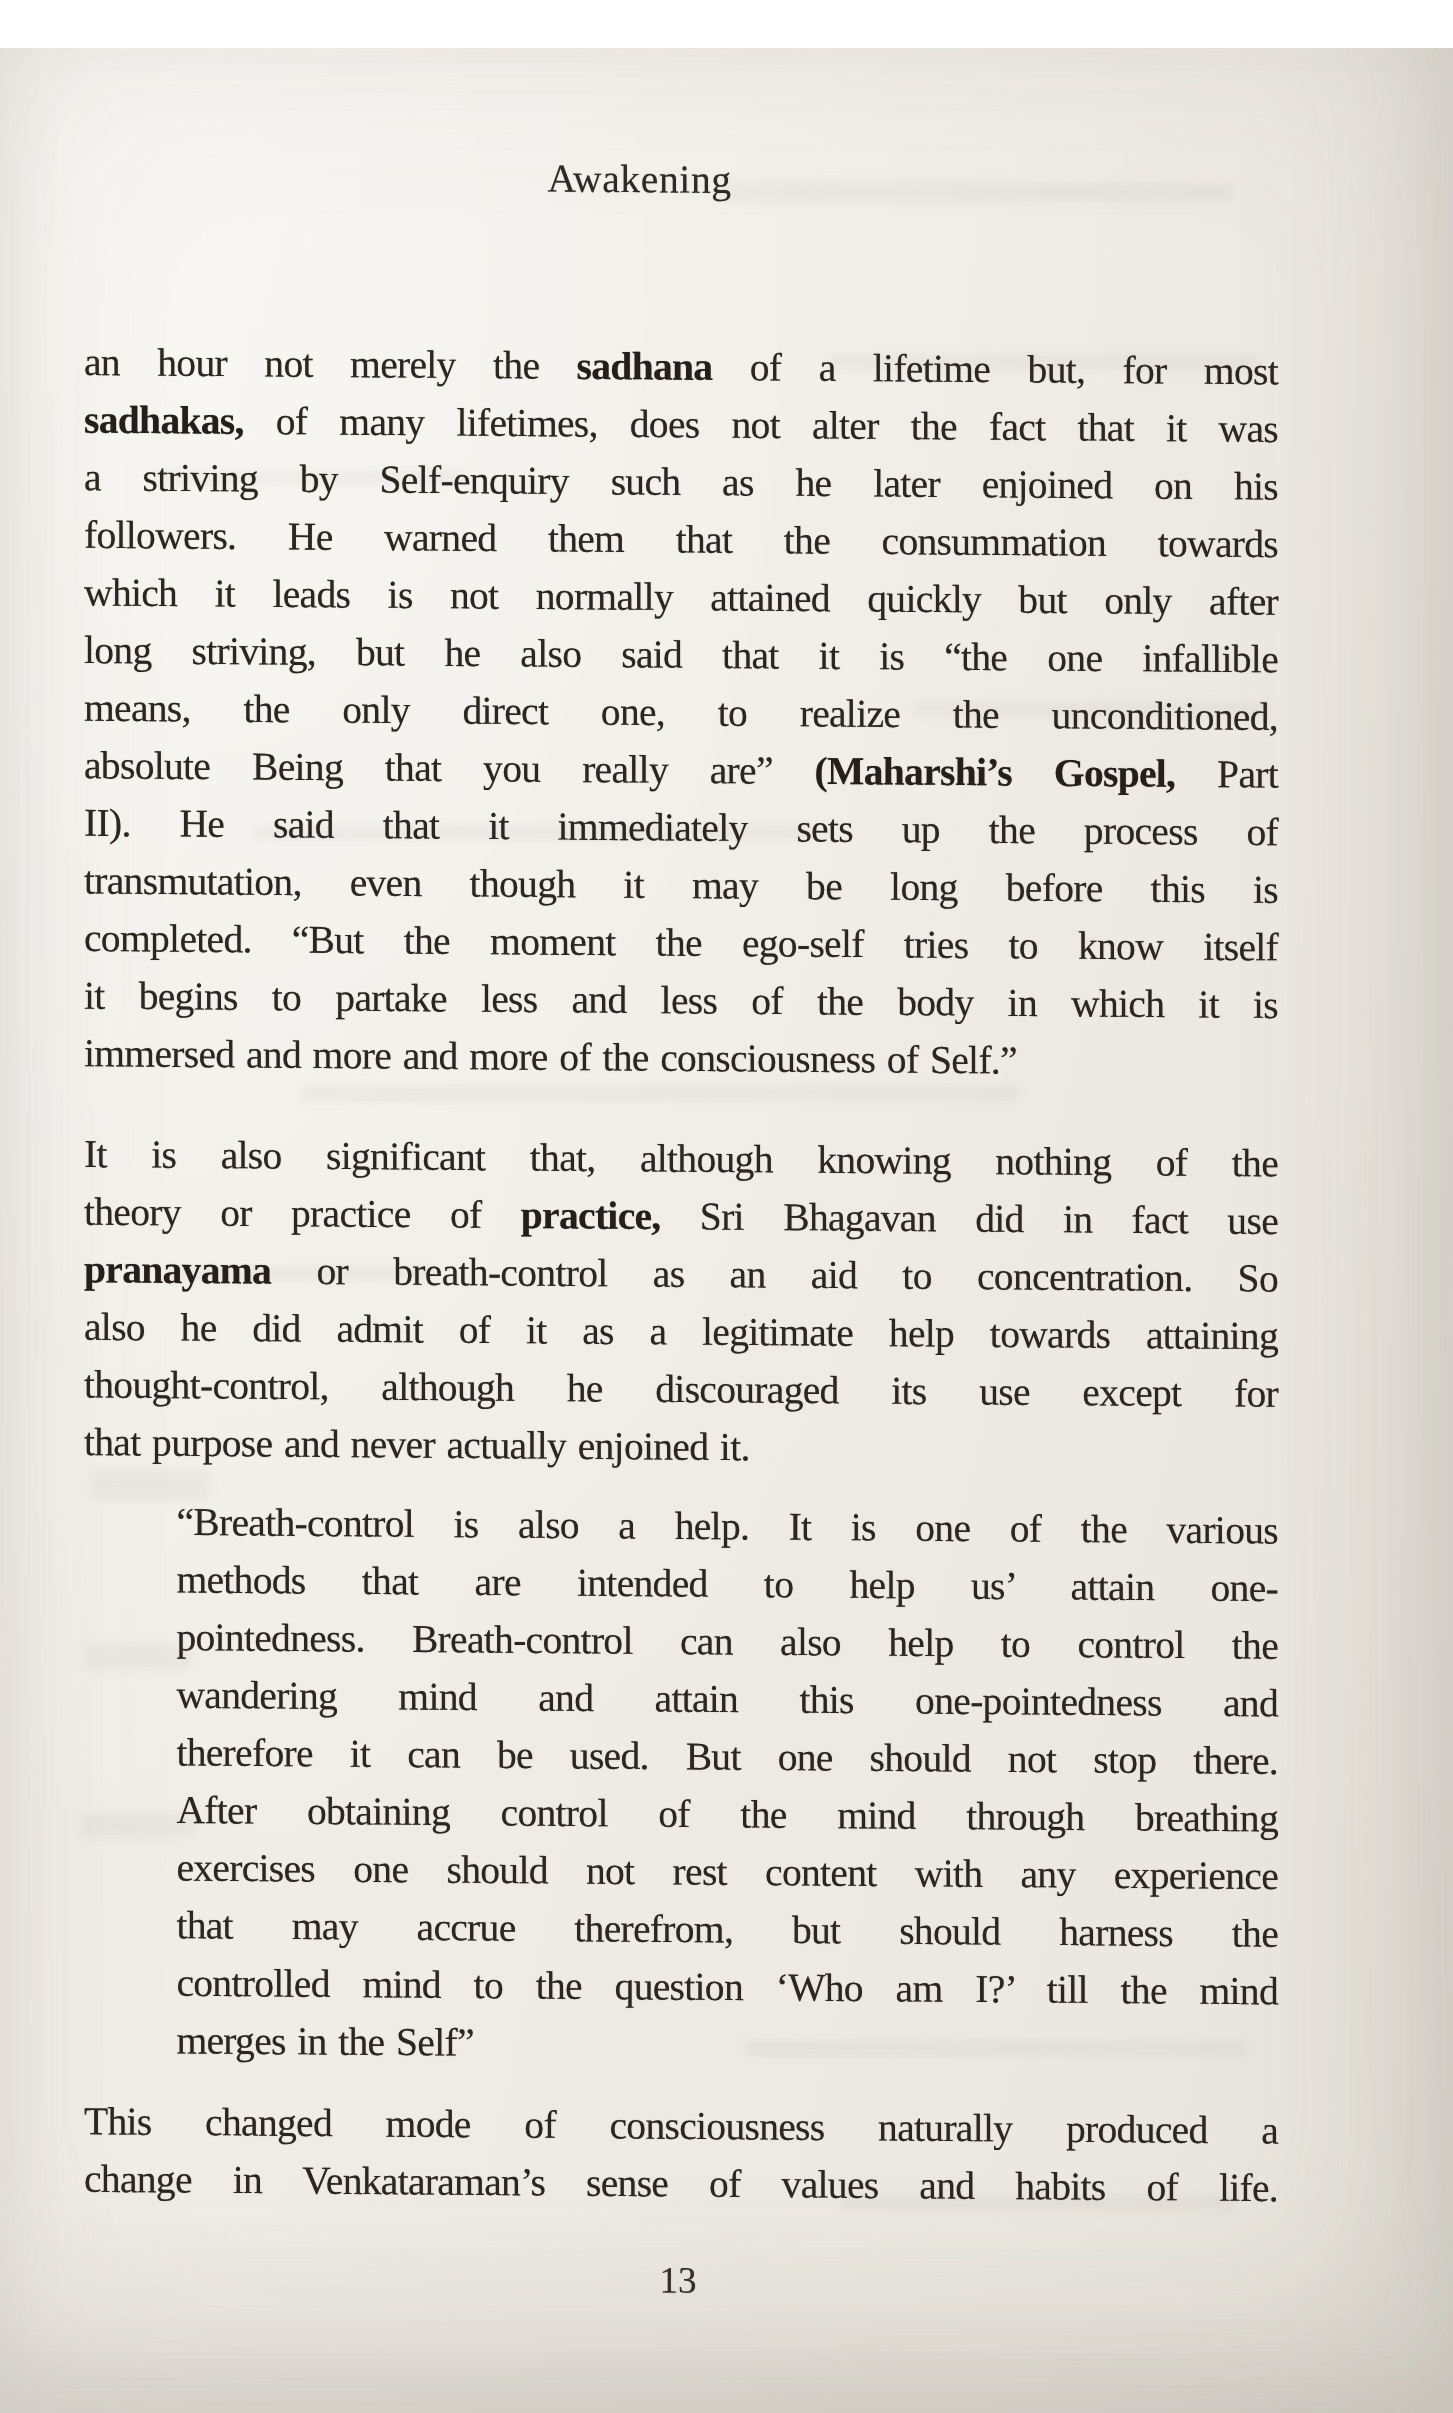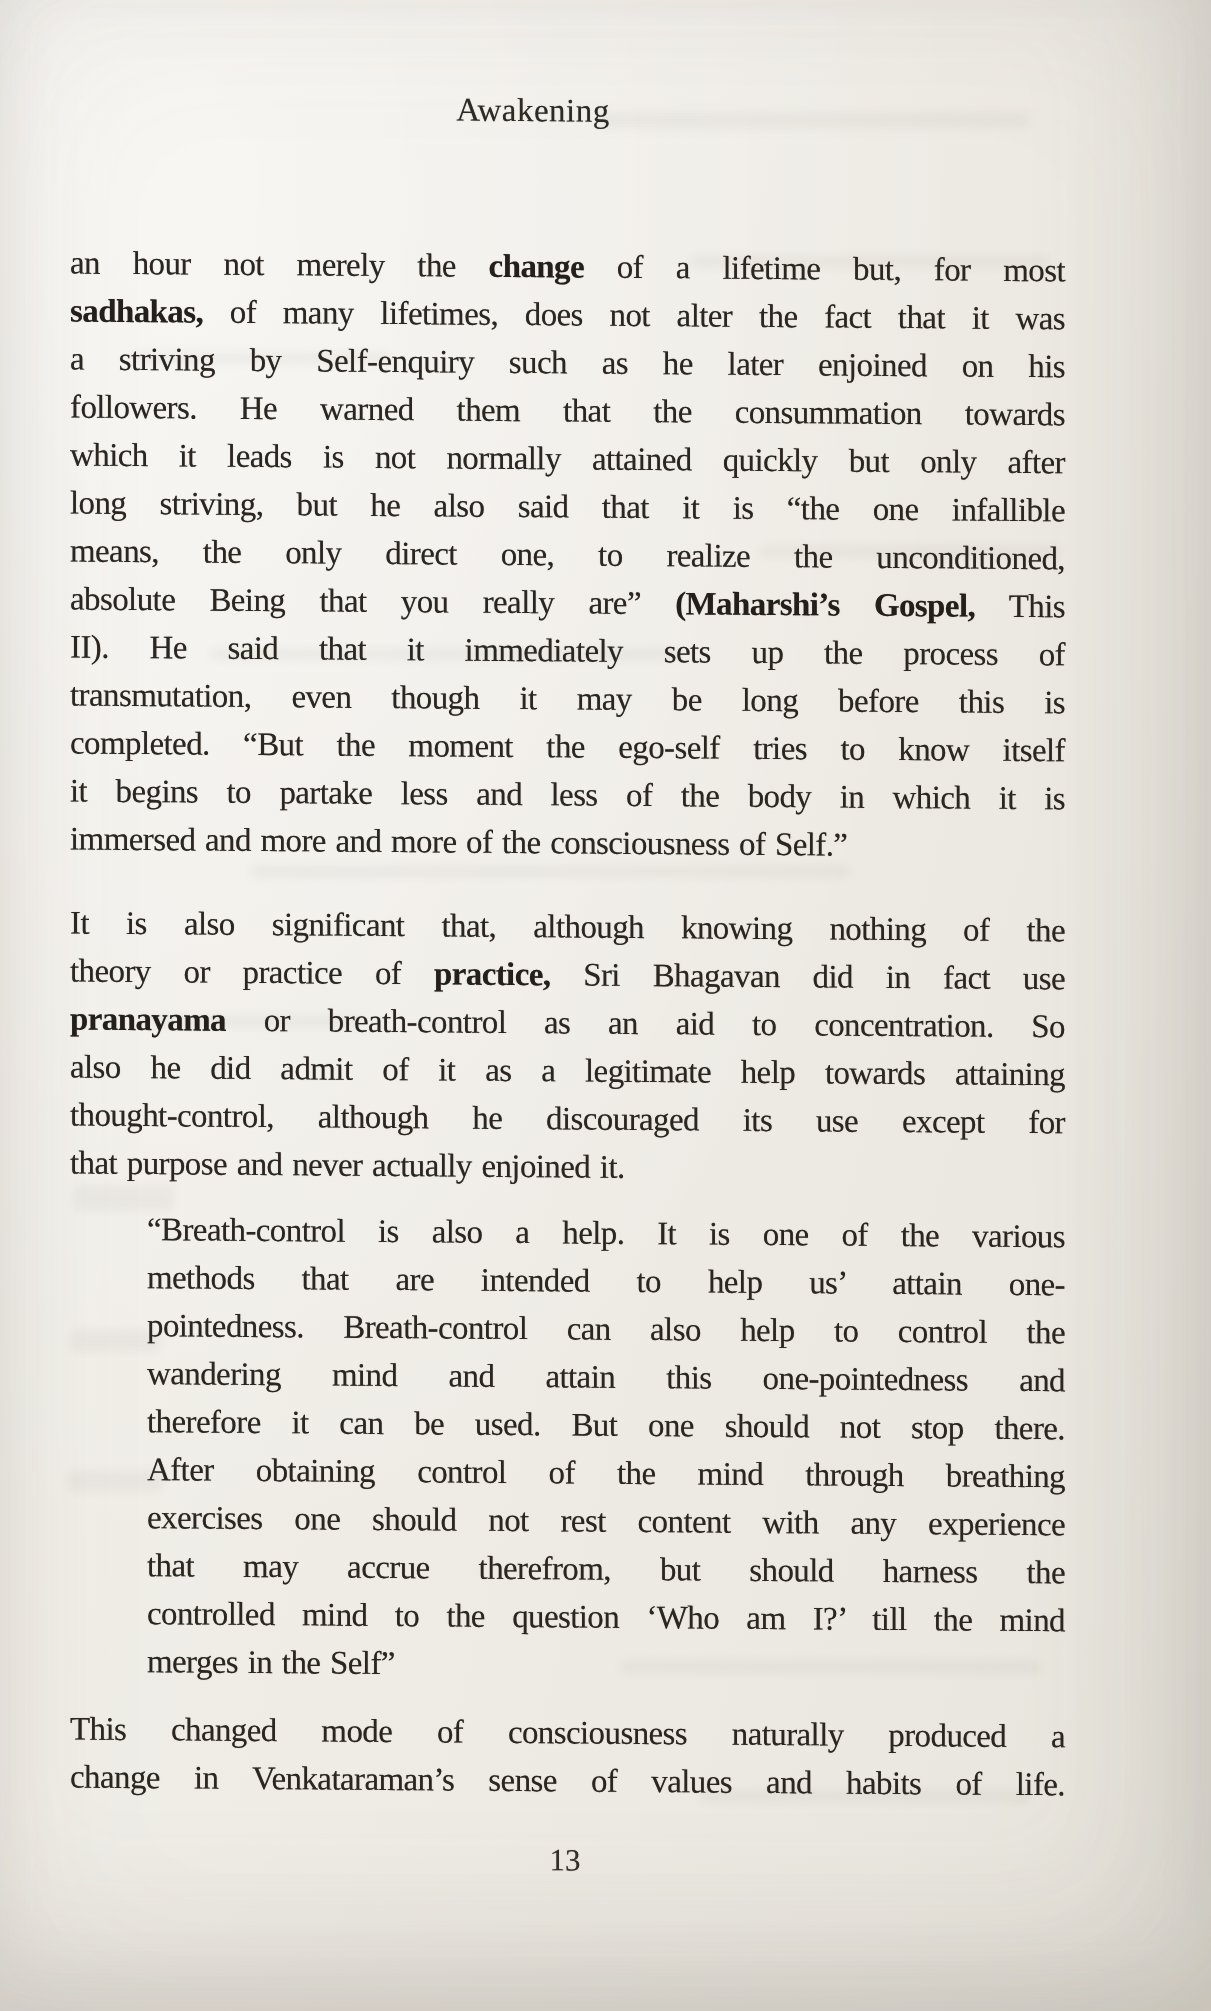--- a/index.html
+++ b/index.html
@@ -14,20 +14,21 @@
   .scan {
     position: absolute; inset: 0;
     background:
       radial-gradient(ellipse at 15% 10%, rgba(255,255,255,0.45), rgba(255,255,255,0) 55%),
       linear-gradient(104deg, #f2f0ea 0%, #efece6 45%, #ebe8e1 78%, #e5e2da 100%),
       #efece6;
     box-shadow:
       inset -50px -70px 140px rgba(105,100,88,0.14),
       inset 0 -30px 60px rgba(110,105,95,0.08),
       inset 0 0 180px rgba(125,120,108,0.07);
+    margin-top: 40px;
   }
   .warp {
     position: absolute; inset: 0;
     transform: skewY(0.45deg);
     transform-origin: 0 0;
   }
   .running-header {
     position: absolute;
     top: 88px; left: 0; width: 1066px;
     text-align: center;
@@ -91,28 +92,28 @@
   <div class="bleed" style="top:1330px;left:70px;width:90px;height:22px"></div>
   <div class="bleed" style="top:1470px;left:68px;width:95px;height:22px"></div>
   <div class="bleed" style="top:1660px;left:620px;width:420px;height:14px"></div>
   <div class="bleed" style="top:1790px;left:700px;width:330px;height:13px"></div>
 
   <div class="warp">
     <div class="running-header">Awakening</div>
 
     <div class="text-area" id="text-area">
         <div class="block paragraph">
-          <div class="line"><span class="">an hour not merely the </span><span class="bold">change</span><span class=""> of a lifetime but, for most</span></div>
+          <div class="line"><span class="">an hour not merely the </span><span class="bold">sadhana</span><span class=""> of a lifetime but, for most</span></div>
           <div class="line"><span class="bold">sadhakas,</span><span class=""> of many lifetimes, does not alter the fact that it was</span></div>
           <div class="line"><span class="">a striving by Self-enquiry such as he later enjoined on his</span></div>
           <div class="line"><span class="">followers. He warned them that the consummation towards</span></div>
           <div class="line"><span class="">which it leads is not normally attained quickly but only after</span></div>
           <div class="line"><span class="">long striving, but he also said that it is “the one infallible</span></div>
           <div class="line"><span class="">means, the only direct one, to realize the unconditioned,</span></div>
-          <div class="line"><span class="">absolute Being that you really are” </span><span class="bold">(Maharshi’s Gospel,</span><span class=""> This</span></div>
+          <div class="line"><span class="">absolute Being that you really are” </span><span class="bold">(Maharshi’s Gospel,</span><span class=""> Part</span></div>
           <div class="line"><span class="">II). He said that it immediately sets up the process of</span></div>
           <div class="line"><span class="">transmutation, even though it may be long before this is</span></div>
           <div class="line"><span class="">completed. “But the moment the ego-self tries to know itself</span></div>
           <div class="line"><span class="">it begins to partake less and less of the body in which it is</span></div>
           <div class="line last"><span class="">immersed and more and more of the consciousness of Self.”</span></div>
         </div>
         <div class="block paragraph">
           <div class="line"><span class="">It is also significant that, although knowing nothing of the</span></div>
           <div class="line"><span class="">theory or practice of </span><span class="bold">practice,</span><span class=""> Sri Bhagavan did in fact use</span></div>
           <div class="line"><span class="bold">pranayama</span><span class=""> or breath-control as an aid to concentration. So</span></div>

